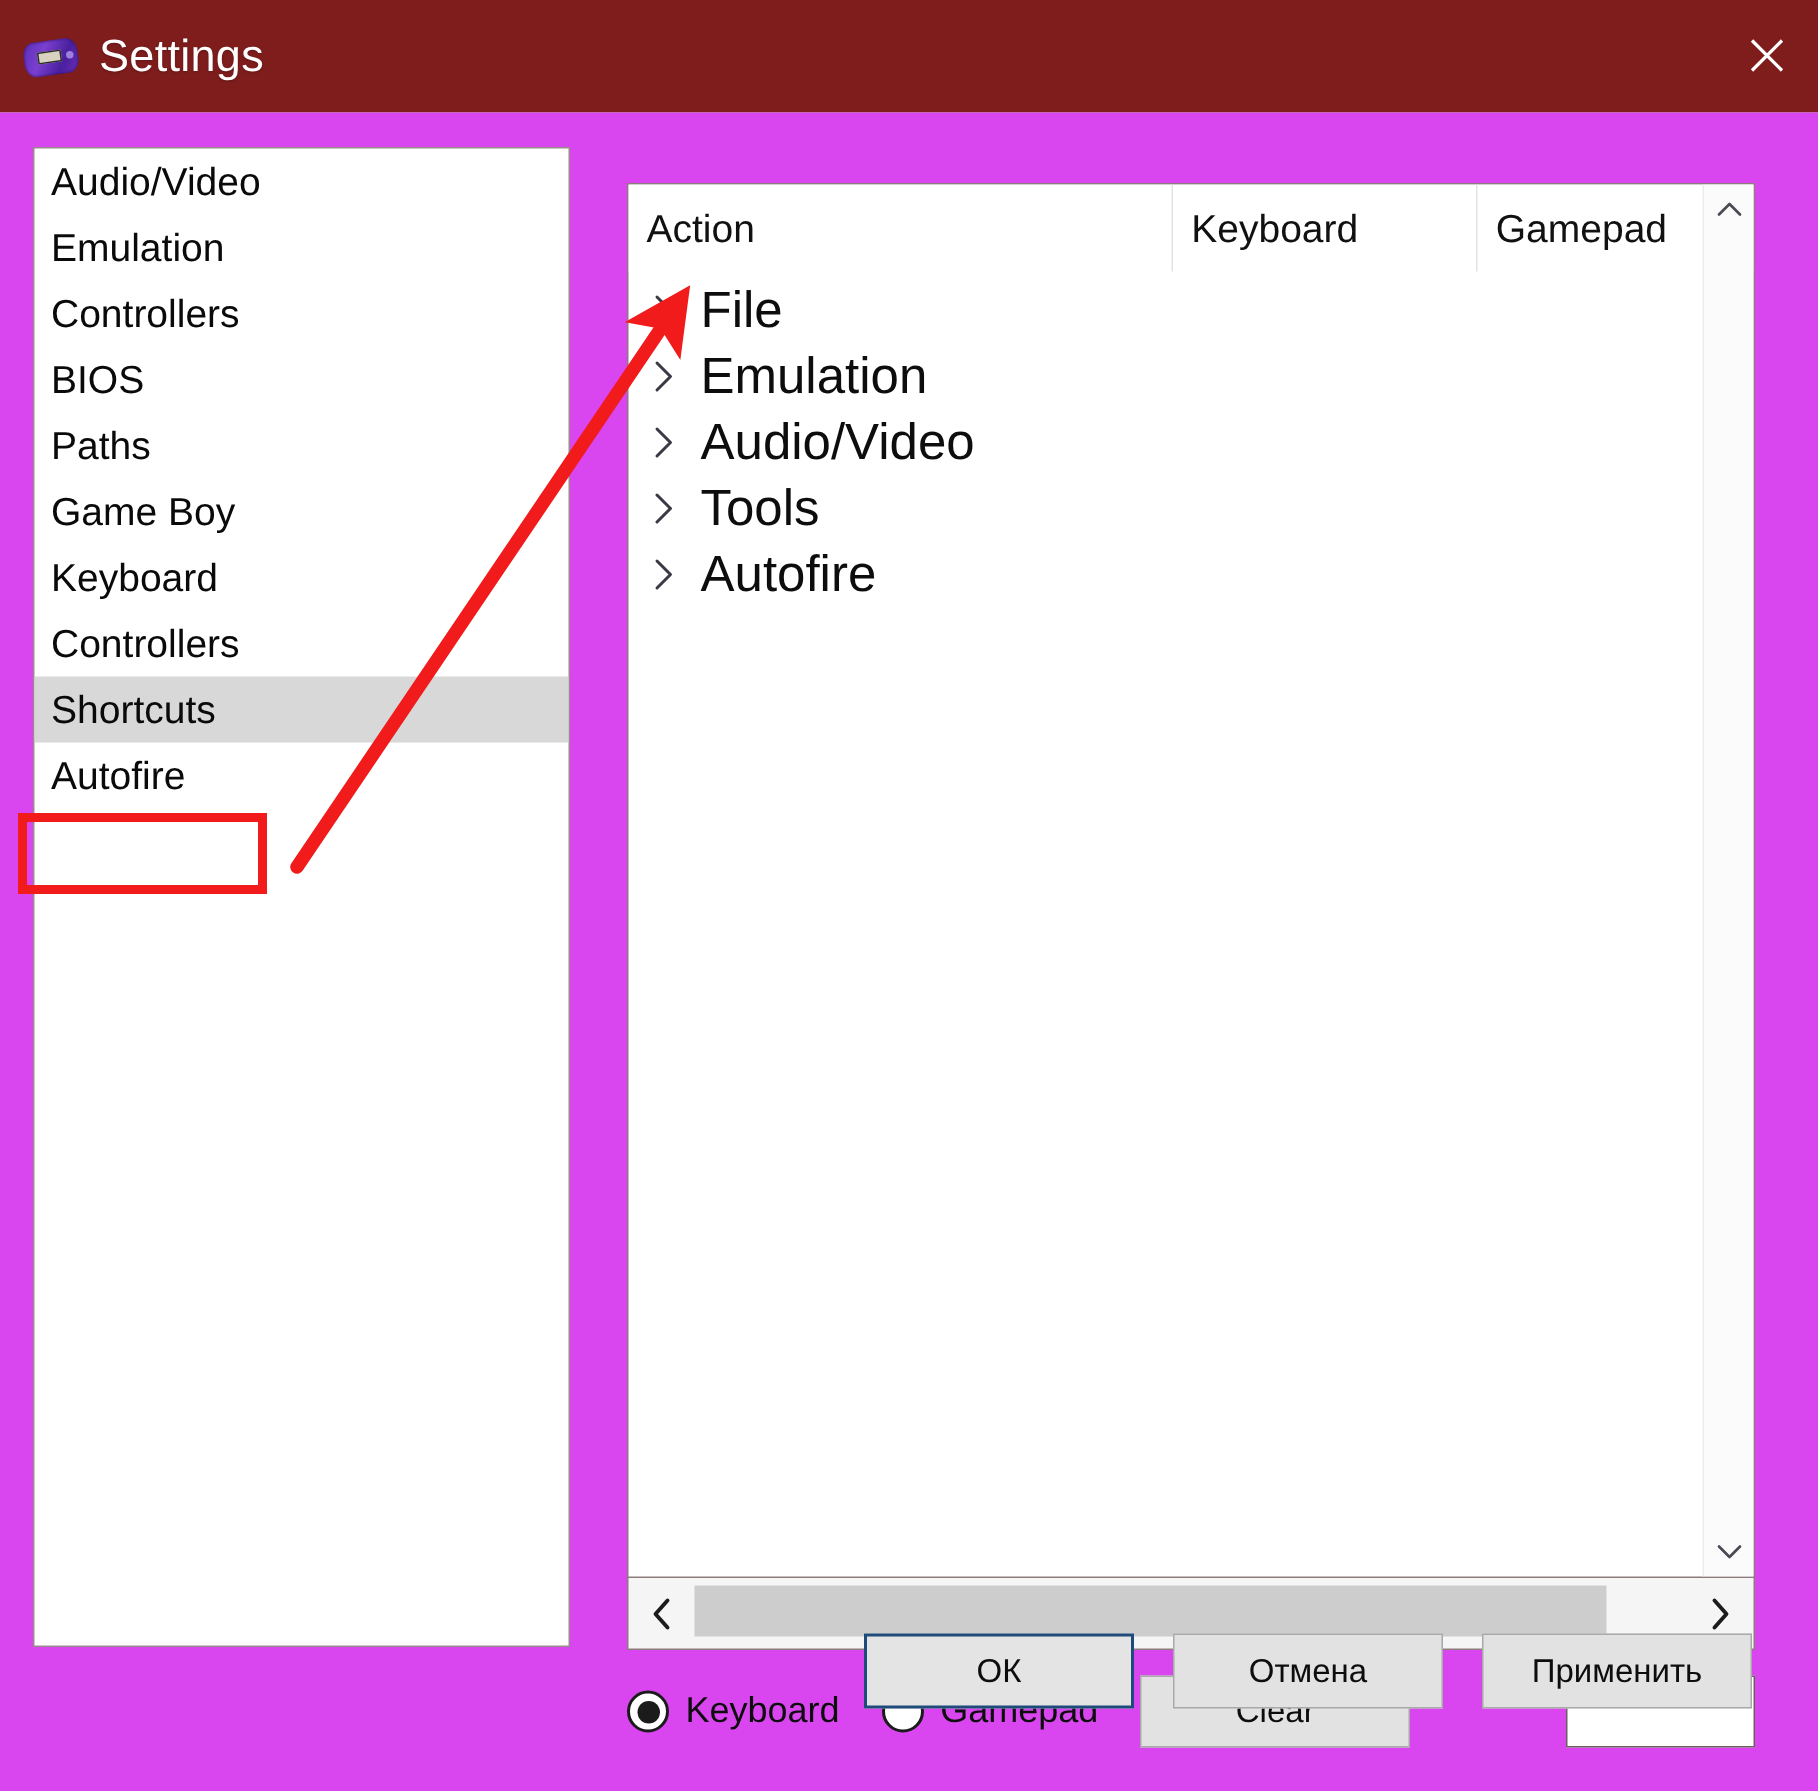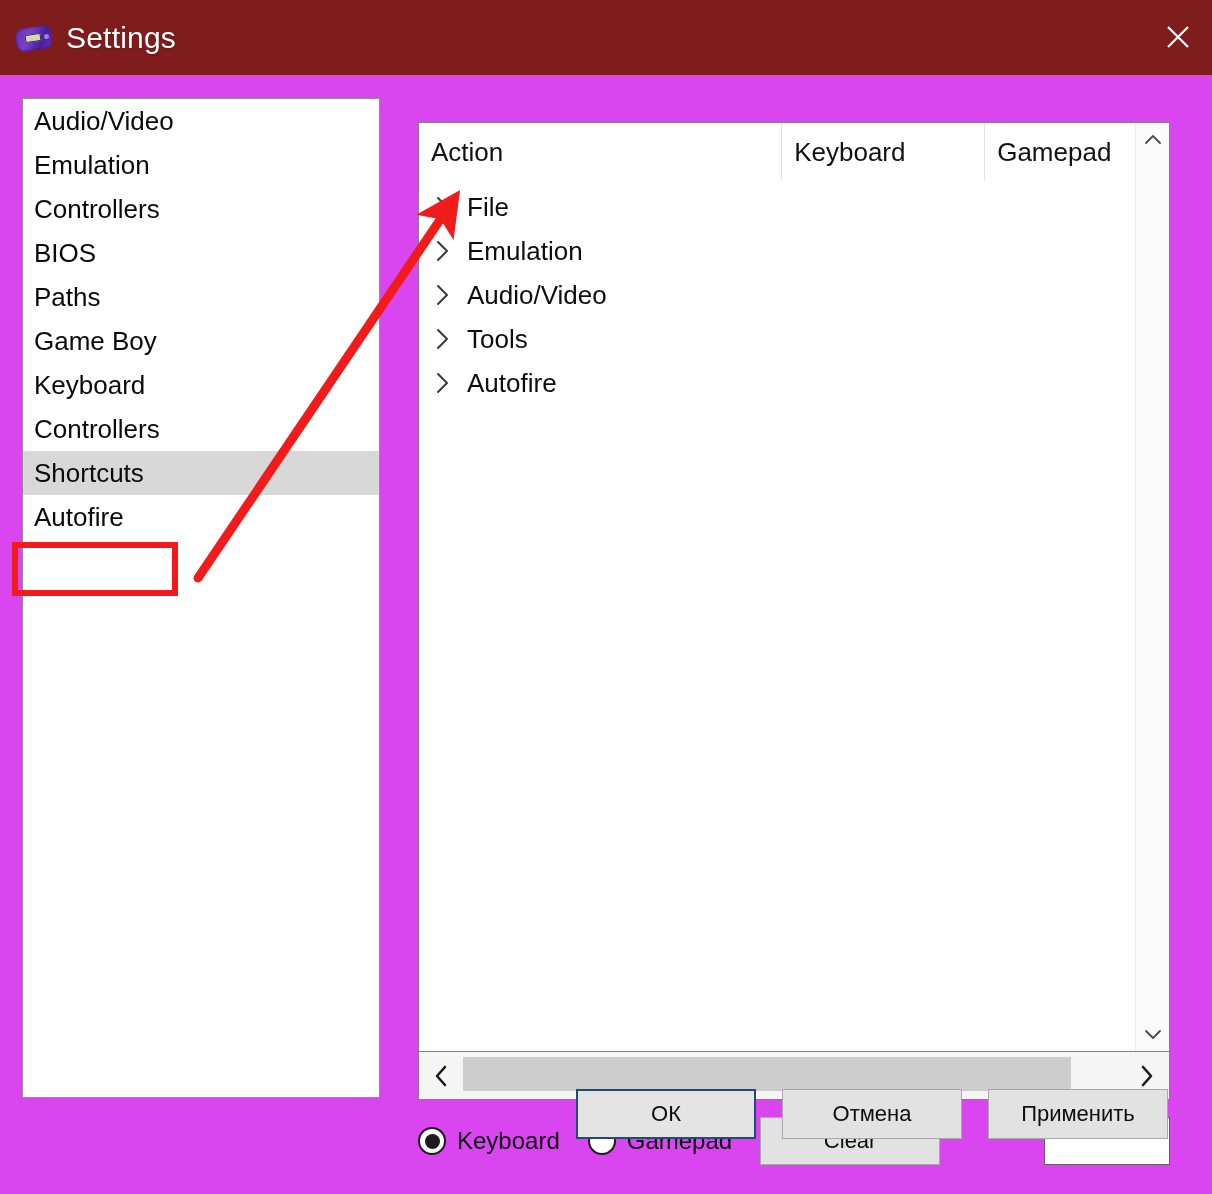--- a/index.html
+++ b/index.html
@@ -110,21 +110,21 @@
     position: relative;
   }
   .tree-header-cell.col-action  { width: 348px; }
   .tree-header-cell.col-keyboard{ width: 184px; border-left: 1px solid #e3e3e3; }
   .tree-header-cell.col-gamepad { width: 190px; border-left: 1px solid #e3e3e3; }
 
   .tree-rows { padding-top: 4px; }
   .tree-row {
     height: 44px;
     display: flex; align-items: center;
-    font-size: 26px; color: #0d0d0d;
+    font-size: 34px; color: #0d0d0d;
     cursor: pointer;
   }
   .tree-chevron {
     width: 48px;
     display: flex; align-items: center; justify-content: center;
     color: #3a3a44;
     flex: 0 0 auto;
   }
   .tree-chevron svg { display: block; }
   .tree-label { white-space: nowrap; }

